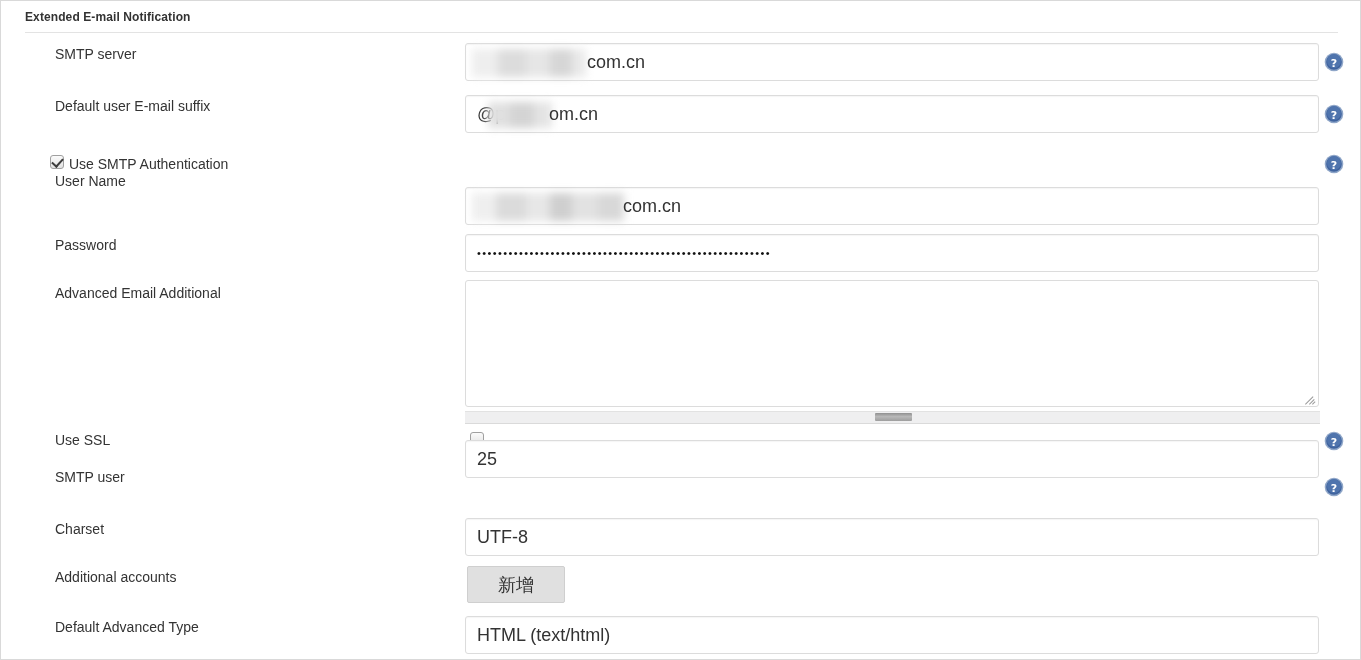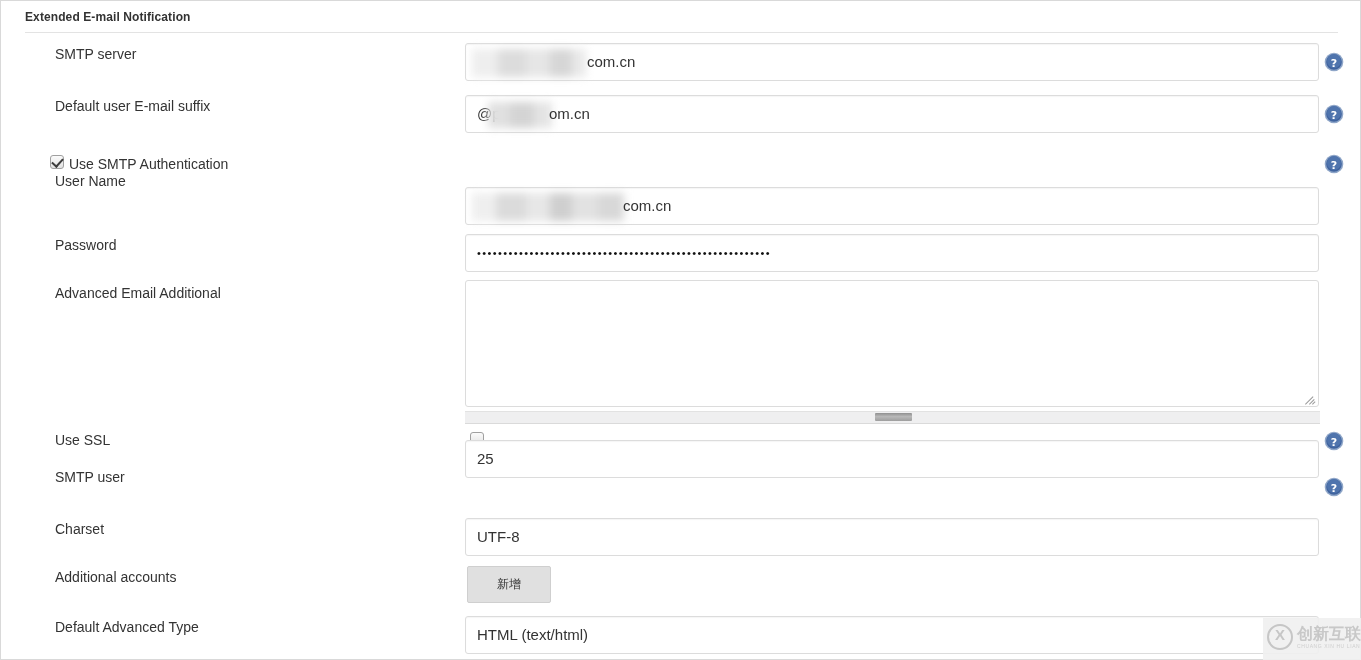--- a/index.html
+++ b/index.html
@@ -67,21 +67,21 @@
     border: 1px solid #dcdcdc;
     border-radius: 3px;
     background: #ffffff;
     box-shadow: 0 1px 1px rgba(0,0,0,0.04) inset;
   }
   .field-text {
     position: absolute;
     left: 11px;
     top: 0;
     line-height: 36px;
-    font-size: 15px;
+    font-size: 18px;
     color: #333333;
     white-space: nowrap;
   }
 
   
   .pw-dots {
     position: absolute;
     left: 11px;
     top: 0;
     line-height: 36px;
@@ -182,28 +182,28 @@
     left: 1323px;
     width: 20px;
     height: 20px;
   }
   .help-icon svg { display: block; }
 
   
   .btn {
     position: absolute;
     left: 466px;
-    width: 84px;
+    width: 98px;
     height: 37px;
     box-sizing: border-box;
     background: #e0e0e0;
     border: 1px solid #cfcfcf;
     border-radius: 2px;
     font-family: "DejaVu Sans", sans-serif;
-    font-size: 12px;
+    font-size: 18px;
     color: #333333;
     text-align: center;
     line-height: 35px;
     cursor: pointer;
   }
 
   
   .bottom-rule {
     position: absolute;
     left: 0;
@@ -407,23 +407,14 @@
 
   <div class="row">
     <div class="row-label" style="top:618px">Default Advanced Type</div>
     <div class="field" style="top:615px">
       <div class="field-text">HTML (text/html)</div>
     </div>
   </div>
 
   <div class="bottom-rule"></div>
 
-  <div id="watermark">
-    <div class="wm-inner">
-      <div class="wm-mark"></div>
-      <div>
-        <div class="wm-cn">创新互联</div>
-        <div class="wm-py">CHUANG XIN HU LIAN</div>
-      </div>
-    </div>
-  </div>
 
 </div>
 
 </body></html>

